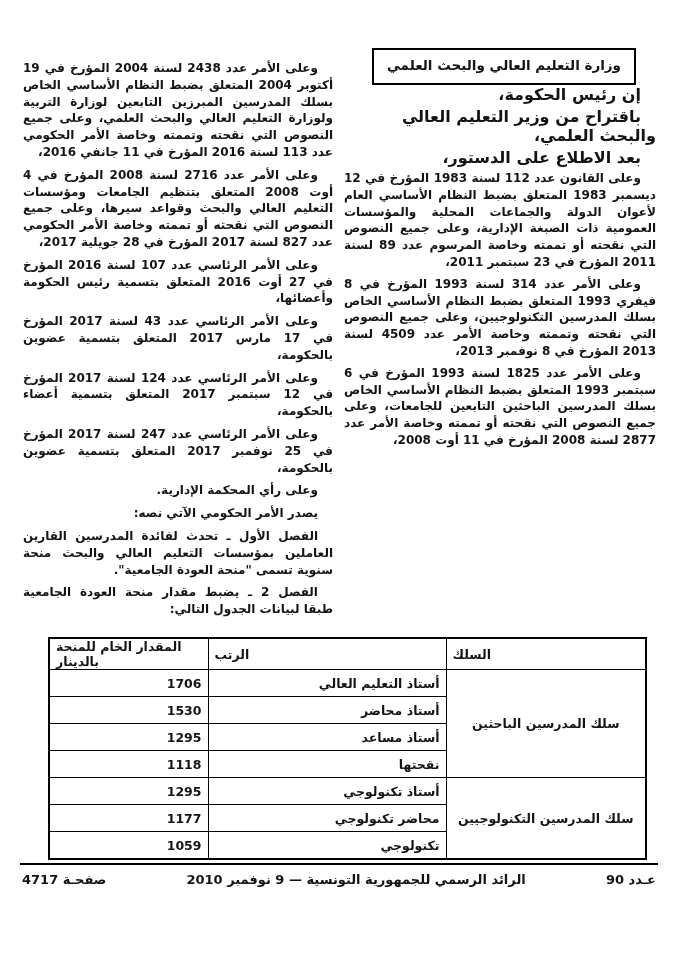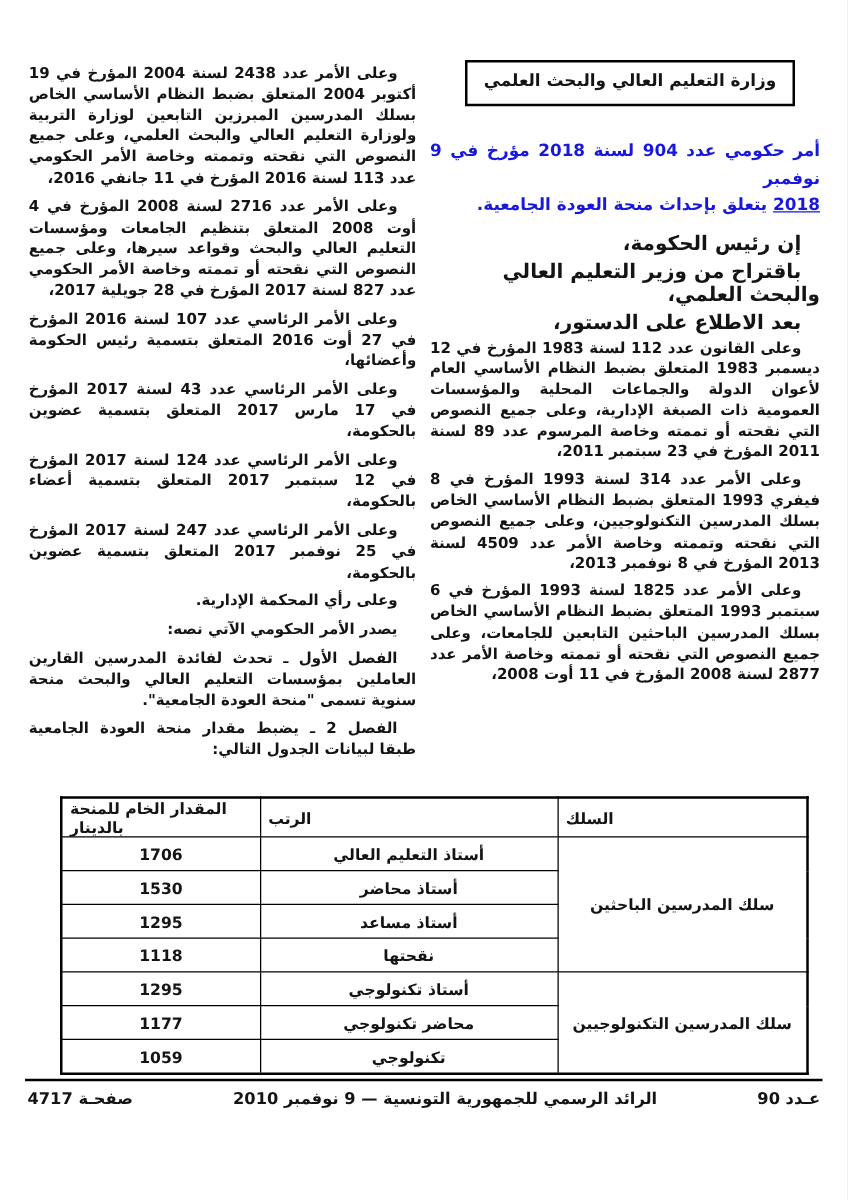--- a/index.html
+++ b/index.html
@@ -10,21 +10,21 @@
     background:#ffffff;
     font-family:"DejaVu Sans",sans-serif;
     font-weight:bold;
     color:#141414;
     direction:rtl;
     overflow:hidden;
   }
   
   .col{position:absolute;top:40px;}
   .col-right{right:22px;width:312px;}
-  .col-left{left:23px;width:310px;top:50px;}
+  .col-left{left:23px;width:310px;top:60px;}
 
   p.body{
     font-size:12px;line-height:16.8px;
     text-align:justify;text-indent:15px;
     margin:0 0 6px 0;
   }
   .col-right p.body{margin-bottom:5px;}
   p.short{
     font-size:16px;line-height:19px;
     text-indent:15px;margin:0 0 3px 0;text-align:right;
@@ -55,21 +55,20 @@
     position:absolute;top:637px;left:48px;
     width:597px;
     border-collapse:collapse;
     table-layout:fixed;
     font-size:12.5px;
   }
   table.grant th,table.grant td{
     border:1px solid #000;
     height:26px;padding:0 6px;
     font-weight:bold;
-    text-align:center;
   }
   table.grant{border:2px solid #000;}
   table.grant th{text-align:left;}
   col.c-corps{width:200px;}
   col.c-rank{width:238px;}
   col.c-amount{width:159px;}
   td.corps{text-align:center;}
   td.rank{text-align:right;padding-right:9px;}
   td.amount{text-align:left;direction:ltr;padding-left:0;padding-right:10px;text-align:right;}
 
@@ -88,24 +87,20 @@
 </style>
 </head>
 <body>
 
 <div class="page">
 
   <div class="col col-right">
 
     <div class="ministry-box">وزارة التعليم العالي والبحث العلمي</div>
 
-    <div class="decree-title" style="color: rgb(23, 23, 221);">
-      <div class="t-line1">أمر حكومي عدد 904 لسنة 2018 مؤرخ في 9 نوفمبر</div>
-      <div class="t-line2"><span class="u">2018</span> <span>يتعلق بإحداث منحة العودة الجامعية.</span></div>
-    </div>
 
     <p class="short">إن رئيس الحكومة،</p>
     <p class="short">باقتراح من وزير التعليم العالي والبحث العلمي،</p>
     <p class="short">بعد الاطلاع على الدستور،</p>
 
     <p class="body">وعلى القانون عدد 112 لسنة 1983 المؤرخ في 12 ديسمبر 1983 المتعلق بضبط النظام الأساسي العام لأعوان الدولة والجماعات المحلية والمؤسسات العمومية ذات الصبغة الإدارية، وعلى جميع النصوص التي نقحته أو تممته وخاصة المرسوم عدد 89 لسنة 2011 المؤرخ في 23 سبتمبر 2011،</p>
     <p class="body">وعلى الأمر عدد 314 لسنة 1993 المؤرخ في 8 فيفري 1993 المتعلق بضبط النظام الأساسي الخاص بسلك المدرسين التكنولوجيين، وعلى جميع النصوص التي نقحته وتممته وخاصة الأمر عدد 4509 لسنة 2013 المؤرخ في 8 نوفمبر 2013،</p>
     <p class="body">وعلى الأمر عدد 1825 لسنة 1993 المؤرخ في 6 سبتمبر 1993 المتعلق بضبط النظام الأساسي الخاص بسلك المدرسين الباحثين التابعين للجامعات، وعلى جميع النصوص التي نقحته أو تممته وخاصة الأمر عدد 2877 لسنة 2008 المؤرخ في 11 أوت 2008،</p>
   </div>
 

